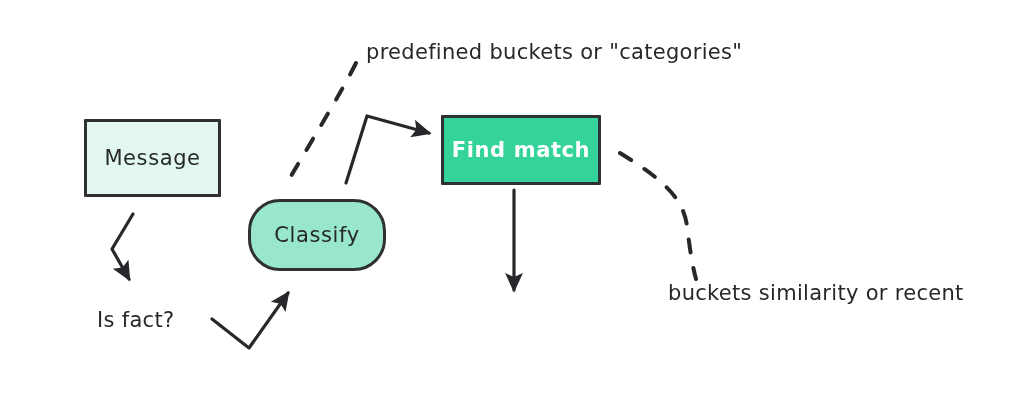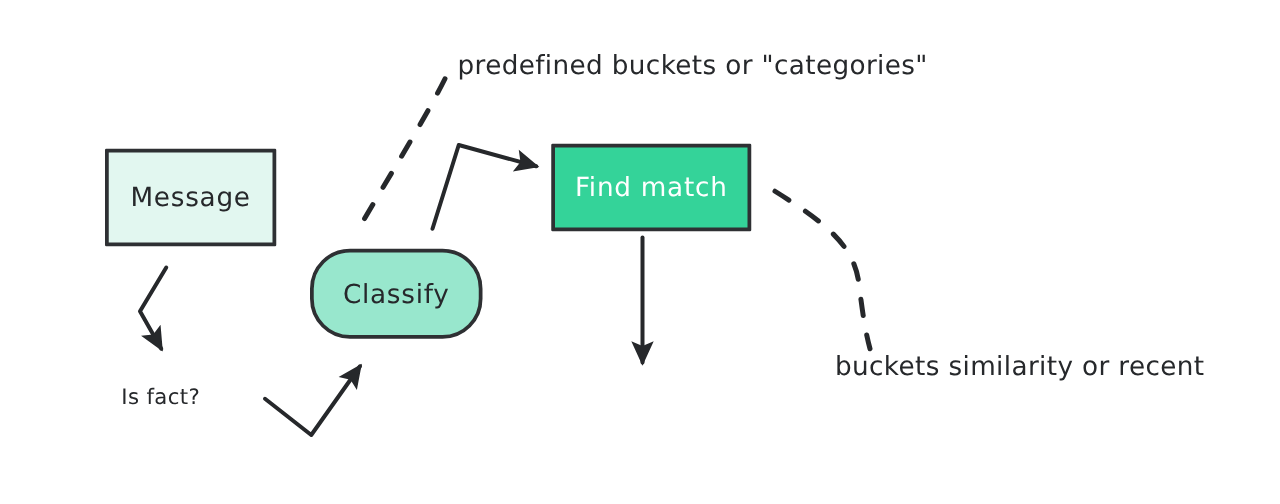--- a/index.html
+++ b/index.html
@@ -49,21 +49,21 @@
     left: 248px; top: 199px; width: 138px; height: 72px;
     background: #98e7cd;
     border-radius: 32px;
   }
   .node-classify .node-label { color: #26282b; }
 
   .node-findmatch {
     left: 441px; top: 115px; width: 160px; height: 70px;
     background: #34d399;
   }
-  .node-findmatch .node-label { color: #ffffff; }
+  .node-findmatch .node-label { color: #ffffff; font-weight: bold; }
 
   .node-addupdate {
     left: 430px; top: 302px; width: 192px; height: 71px;
     background: #1bb07b;
   }
   .node-addupdate .node-label { color: #ffffff; }
 
   .free-text {
     position: absolute;
     font-family: "DejaVu Sans", sans-serif;
@@ -71,21 +71,21 @@
     white-space: nowrap;
     line-height: 1;
   }
   .txt-buckets {
     left: 366px; top: 42px; font-size: 21px; letter-spacing: 0.3px;
   }
   .txt-semantic {
     left: 668px; top: 283px; font-size: 21px; letter-spacing: 0.3px;
   }
   .txt-isfact {
-    left: 97px; top: 310px; font-size: 17px; letter-spacing: 0.3px;
+    left: 97px; top: 310px; font-size: 21px; letter-spacing: 0.3px;
   }
 </style>
 </head>
 <body>
 
 <div id="canvas">
 
   <svg id="diagram-svg" viewBox="0 0 1024 403">
     <defs>
       <marker id="arrowhead" markerWidth="7" markerHeight="7" refX="5.6" refY="3.2" orient="auto" markerUnits="strokeWidth">

